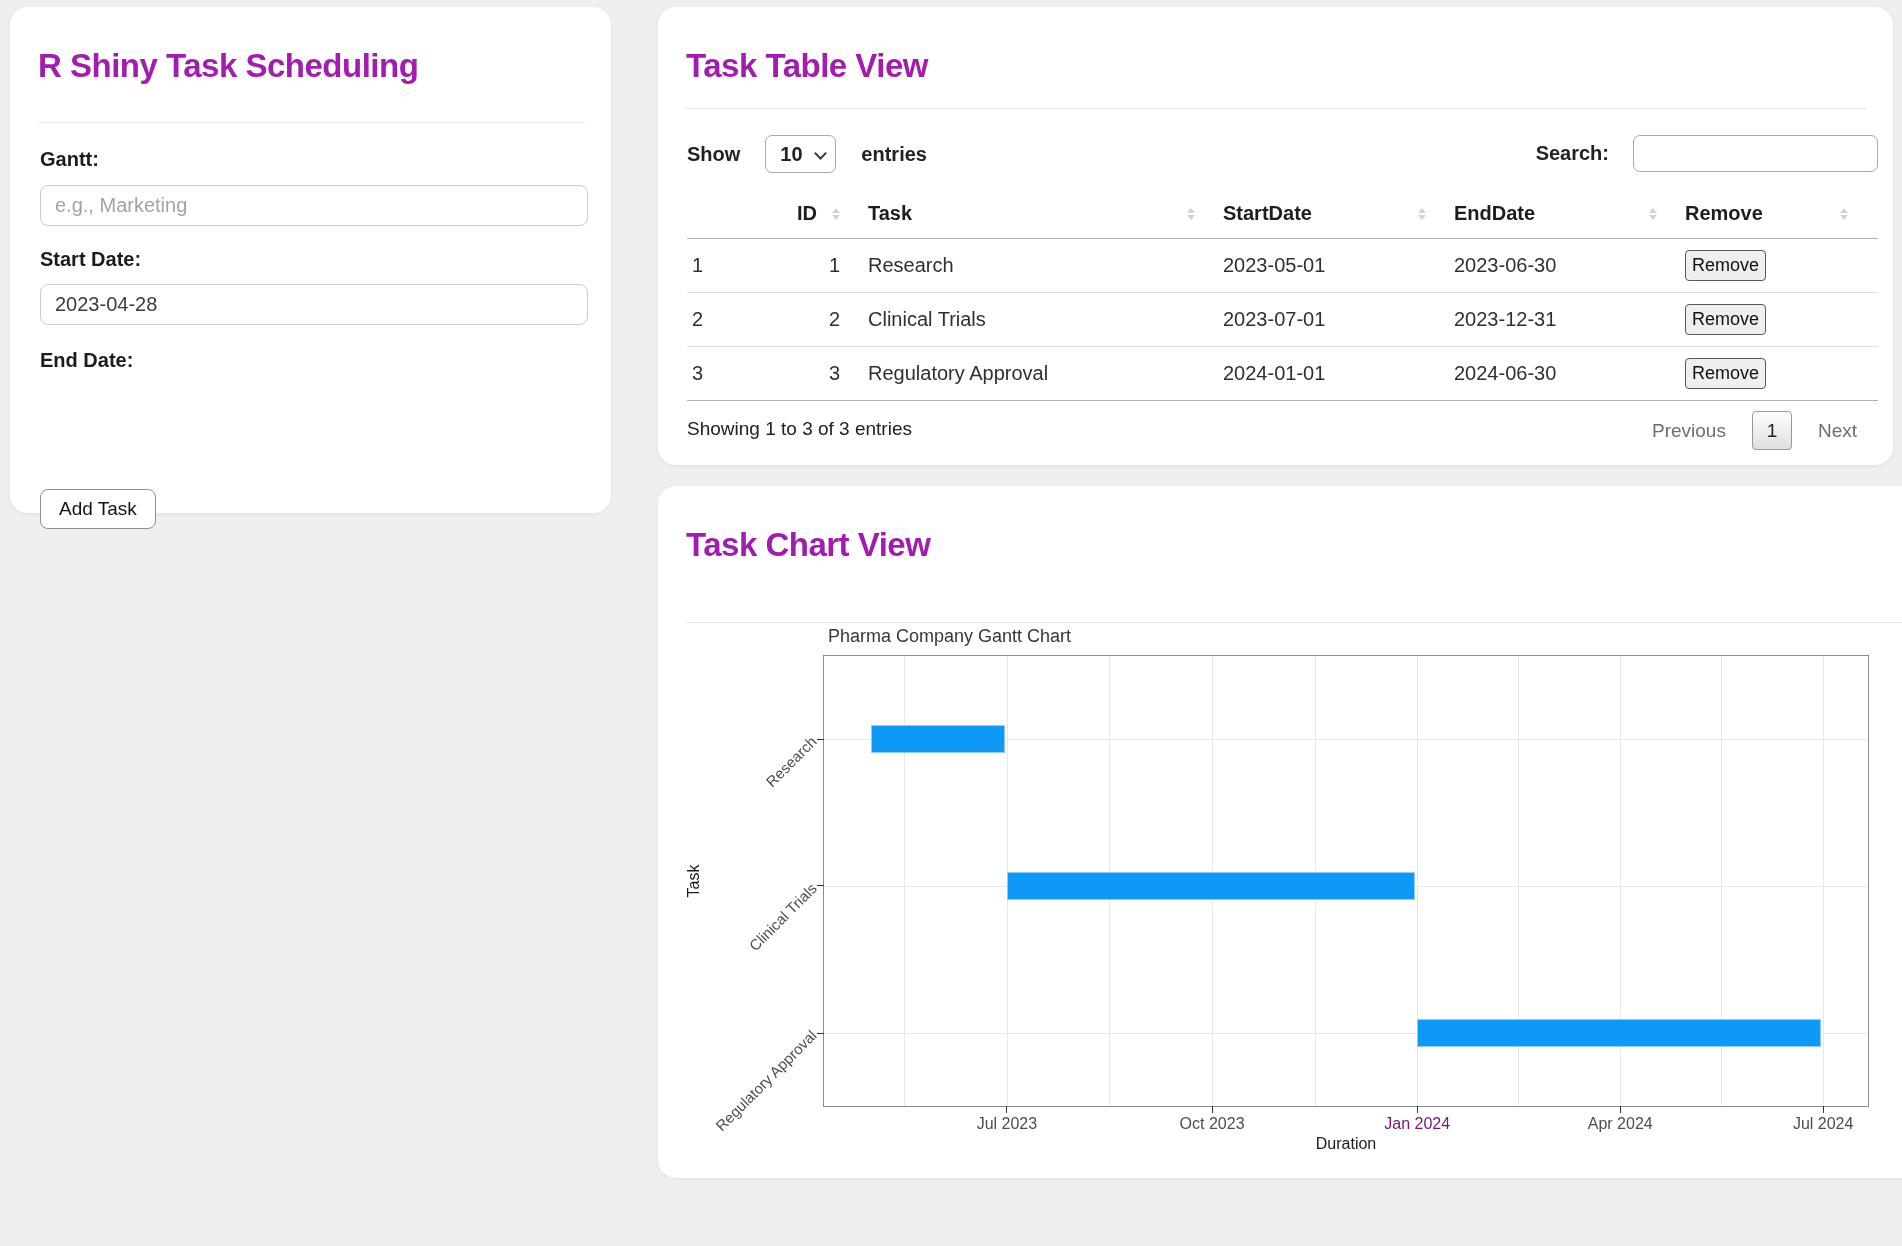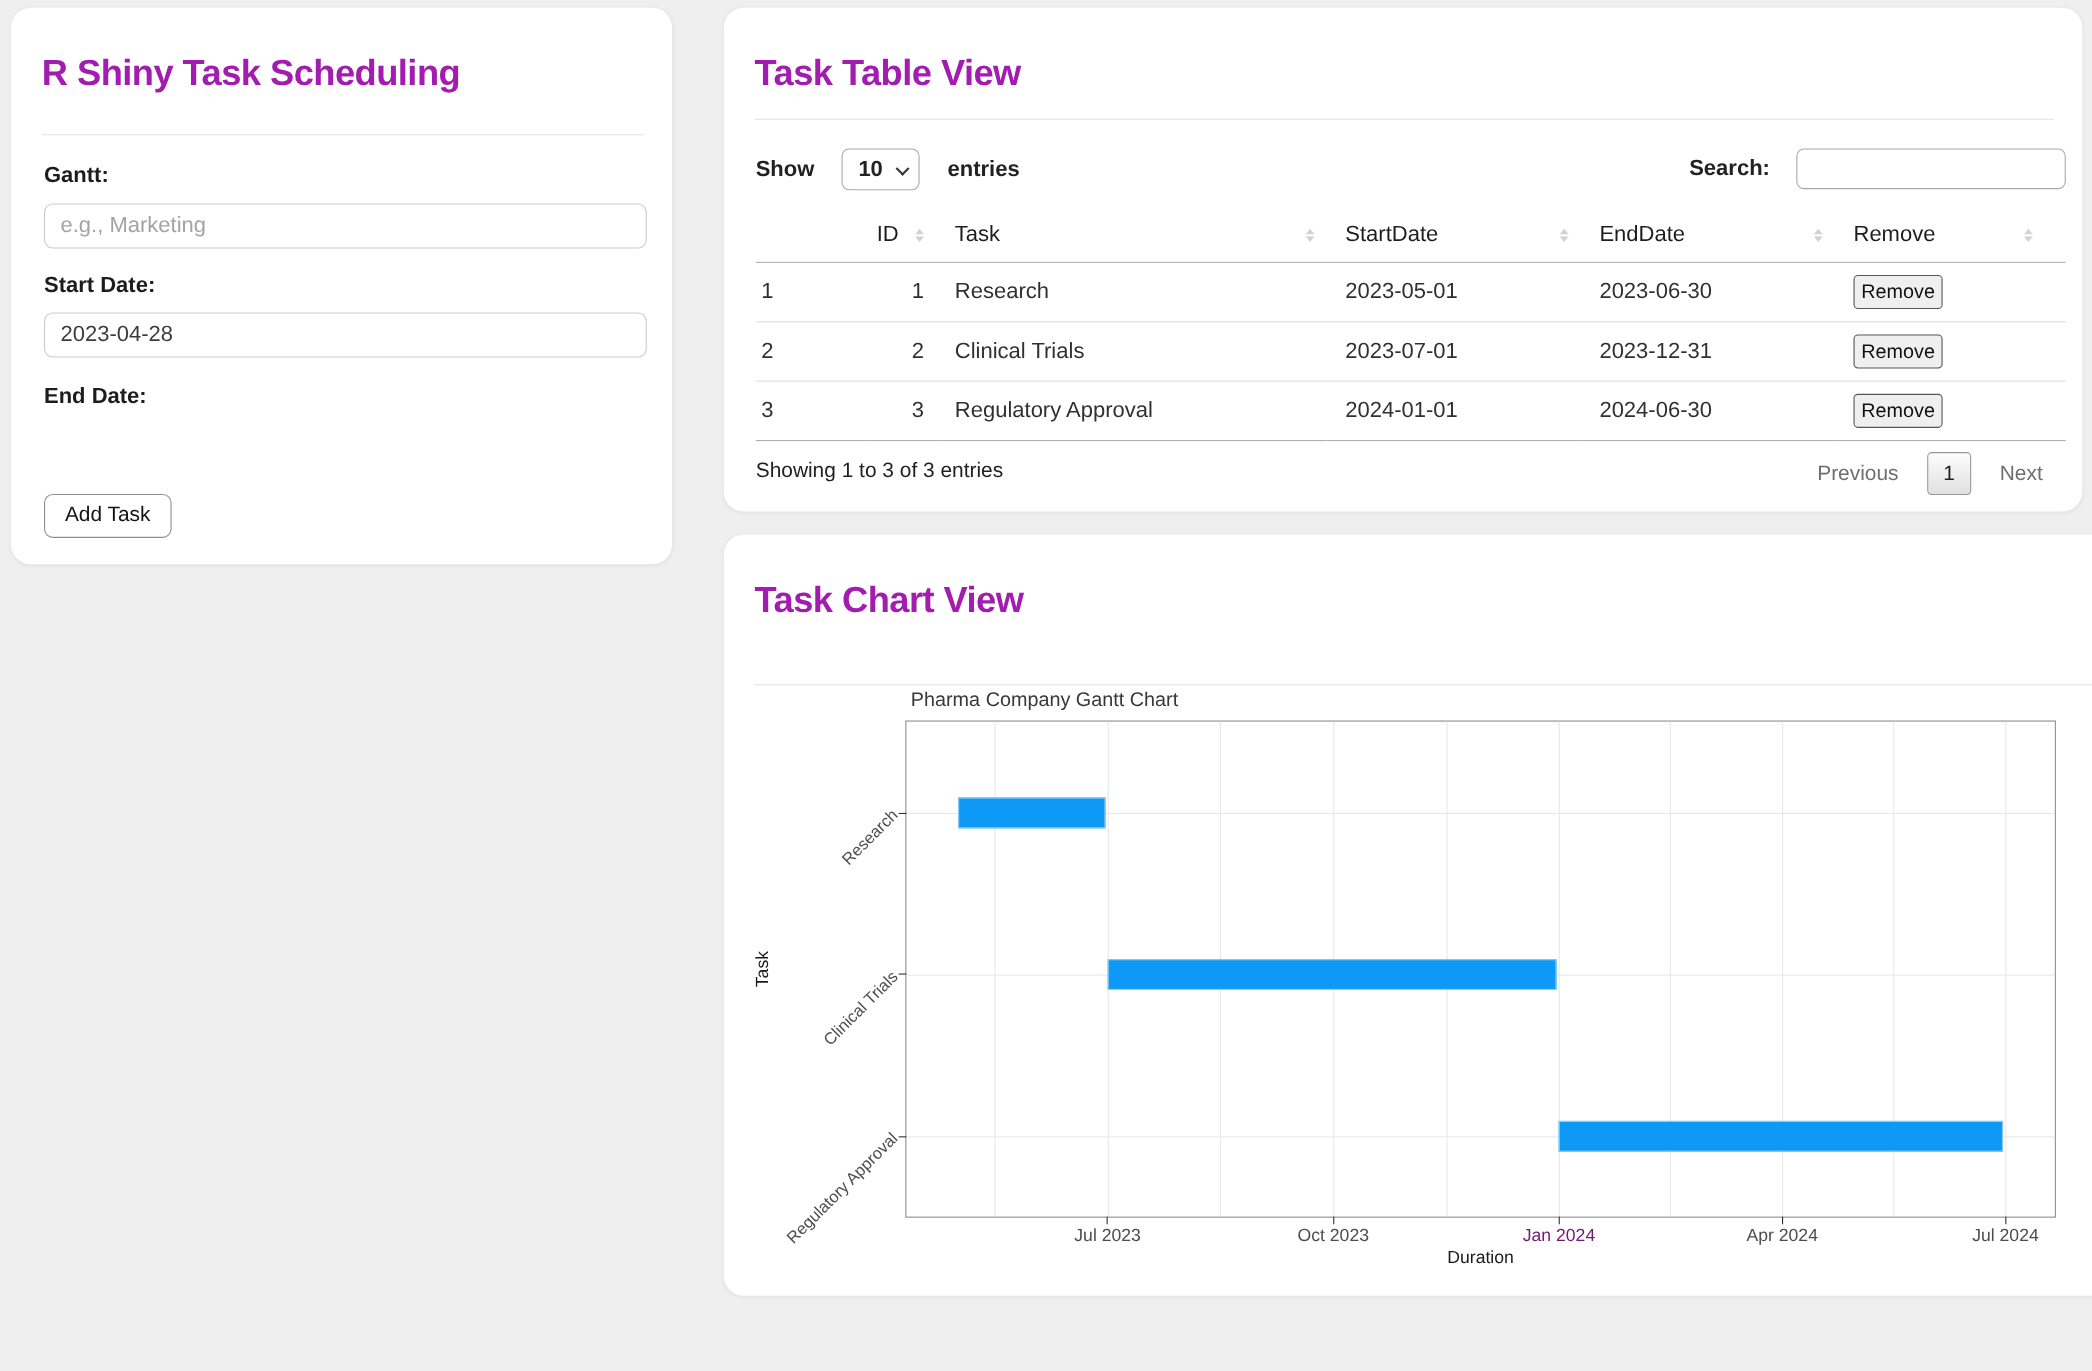--- a/index.html
+++ b/index.html
@@ -16,39 +16,39 @@
   .panel-title { position:absolute; left:28px; top:40px; font-size:33px; font-weight:700;
                  letter-spacing:-0.5px; color:#a21caf; }
   .divider { position:absolute; left:28px; right:26px; height:1px; background:#e5e5e5; }
 
   .form-label { position:absolute; left:30px; font-size:20px; font-weight:700; color:#1c1c1c; }
   .text-input { position:absolute; left:30px; width:548px; height:41px; border:1px solid #cbcbcb;
                 border-radius:8px; font-family:inherit; font-size:20px; color:#3c3c3c; padding:0 14px;
                 background:#fff; outline:none; }
   .text-input::placeholder { color:#a3a3a3; }
   .btn { font-family:inherit; background:#fff; border:1px solid #8f8f8f; border-radius:8px;
-         font-size:19px; color:#141414; cursor:pointer; }
+         font-size:19px; color:#141414; cursor:pointer;margin-top:40px; }
   .add-btn { position:absolute; left:30px; top:442px; height:40px; padding:0 18px; }
 
   
   .ctrl-row { position:absolute; top:128px; display:flex; align-items:center;gap:16px; }
   .show-group { left:29px; }
   .ctrl-label { font-size:20px; font-weight:700; color:#222; }
   .select-wrap { position:relative; margin:0 9px; }
   .page-select { appearance:none; -webkit-appearance:none; width:71px; height:38px; border:1px solid #a9a9a9;
                  border-radius:7px; font-family:inherit; font-size:20px; font-weight:700; color:#222;
                  padding:0 26px 0 14px; background:#fff; outline:none; }
   .chev { position:absolute; right:11px; top:14px; width:9px; height:9px; border-left:2px solid #3a3a3a;
           border-bottom:2px solid #3a3a3a; transform:rotate(-45deg); pointer-events:none; }
   .search-group { right:15px; }
   .search-input { width:245px; height:37px; border:1px solid #a9a9a9; border-radius:7px; margin-left:8px;
                   font-family:inherit; font-size:19px; padding:0 10px; outline:none; }
 
   table.dt { position:absolute; left:29px; top:183px; width:1191px; border-collapse:collapse; table-layout:fixed; }
-  table.dt th { font-size:20px; font-weight:400; color:#1d1d1d; text-align:left; height:48px;
+  table.dt th { font-size:20px; font-weight:700; color:#1d1d1d; text-align:left; height:48px;
                 position:relative; border-bottom:1px solid #b0b0b0; cursor:pointer; }
   table.dt td { font-size:20px; color:#303030; height:54px; border-bottom:1px solid #dedede; }
   table.dt tr:last-child td { border-bottom:1px solid #b0b0b0; }
   .col-rowname { width:100px; } .col-id { width:65px; } .col-task { width:355px; }
   .col-start { width:231px; } .col-end { width:231px; } .col-remove { width:209px; }
   th.pad, td.pad { padding-left:16px; }
   th.th-id { padding-left:10px; }
   td.td-rowname { padding-left:5px; color:#333; }
   td.td-id { text-align:right; padding-right:12px; }
   .sort { position:absolute; right:12px; top:50%; transform:translateY(-50%); }

